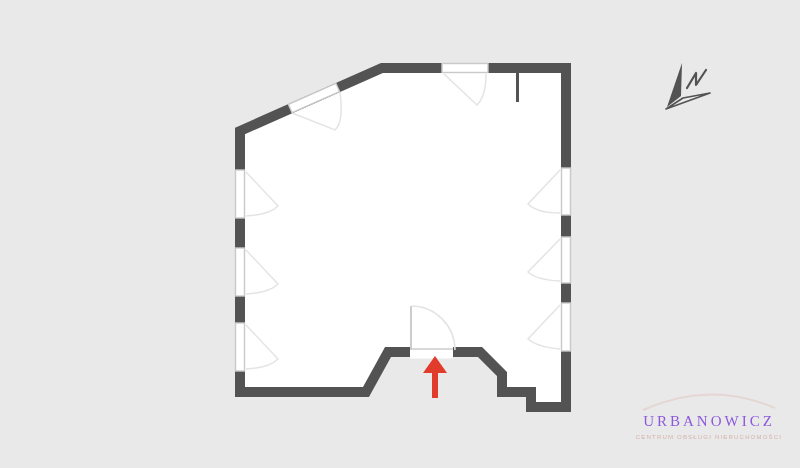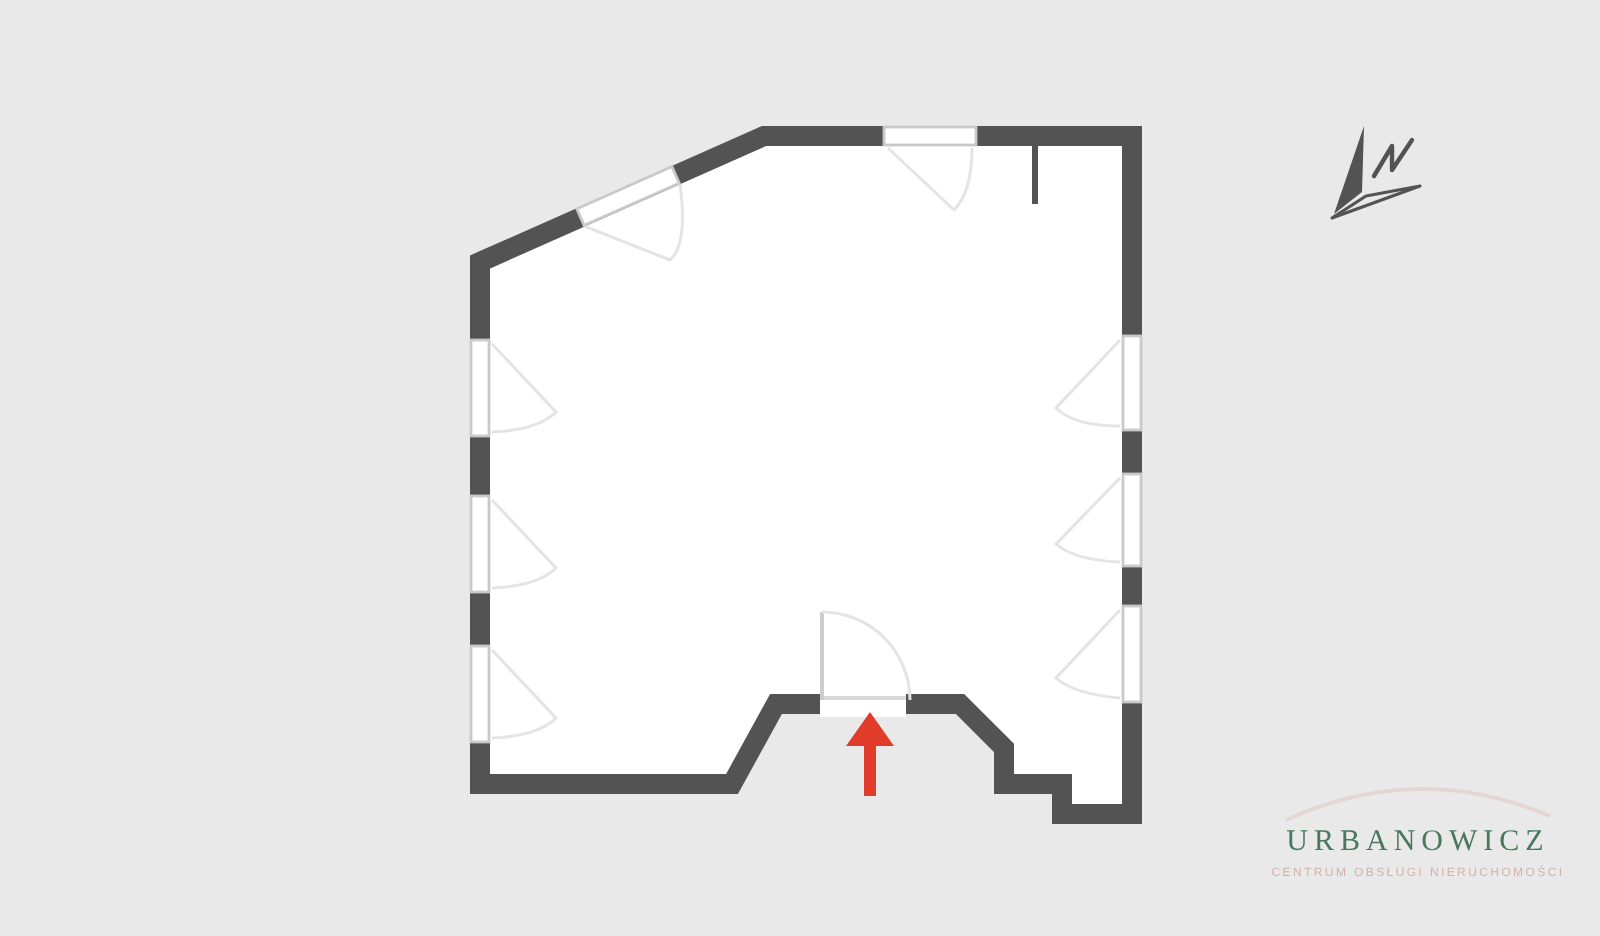--- a/index.html
+++ b/index.html
@@ -9,21 +9,21 @@
     font-family:"Liberation Sans", sans-serif;
   }
   .plan-svg{position:absolute;left:0;top:0;}
   .watermark{
     position:absolute;top:388px;right:16px;width:150px;
     text-align:center;line-height:1;user-select:none;
   }
   .watermark .arc{display:block;margin:0 auto 2px auto;opacity:.65;}
   .watermark .wm-name{
     font-family:"Liberation Serif", serif;
-    font-size:15px;letter-spacing:3px;color:#14532d;opacity:.75;
+    font-size:15px;letter-spacing:3px;color:#6d28d9;opacity:.75;
     white-space:nowrap;
   }
   .watermark .wm-sub{
     margin-top:5px;font-size:6px;letter-spacing:1.2px;color:#cfa49e;
     opacity:.8;white-space:nowrap;
   }
   .caption{
     position:absolute;top:423px;right:30px;
     font-size:23px;font-weight:300;letter-spacing:1px;color:#98989a;
     white-space:nowrap;

